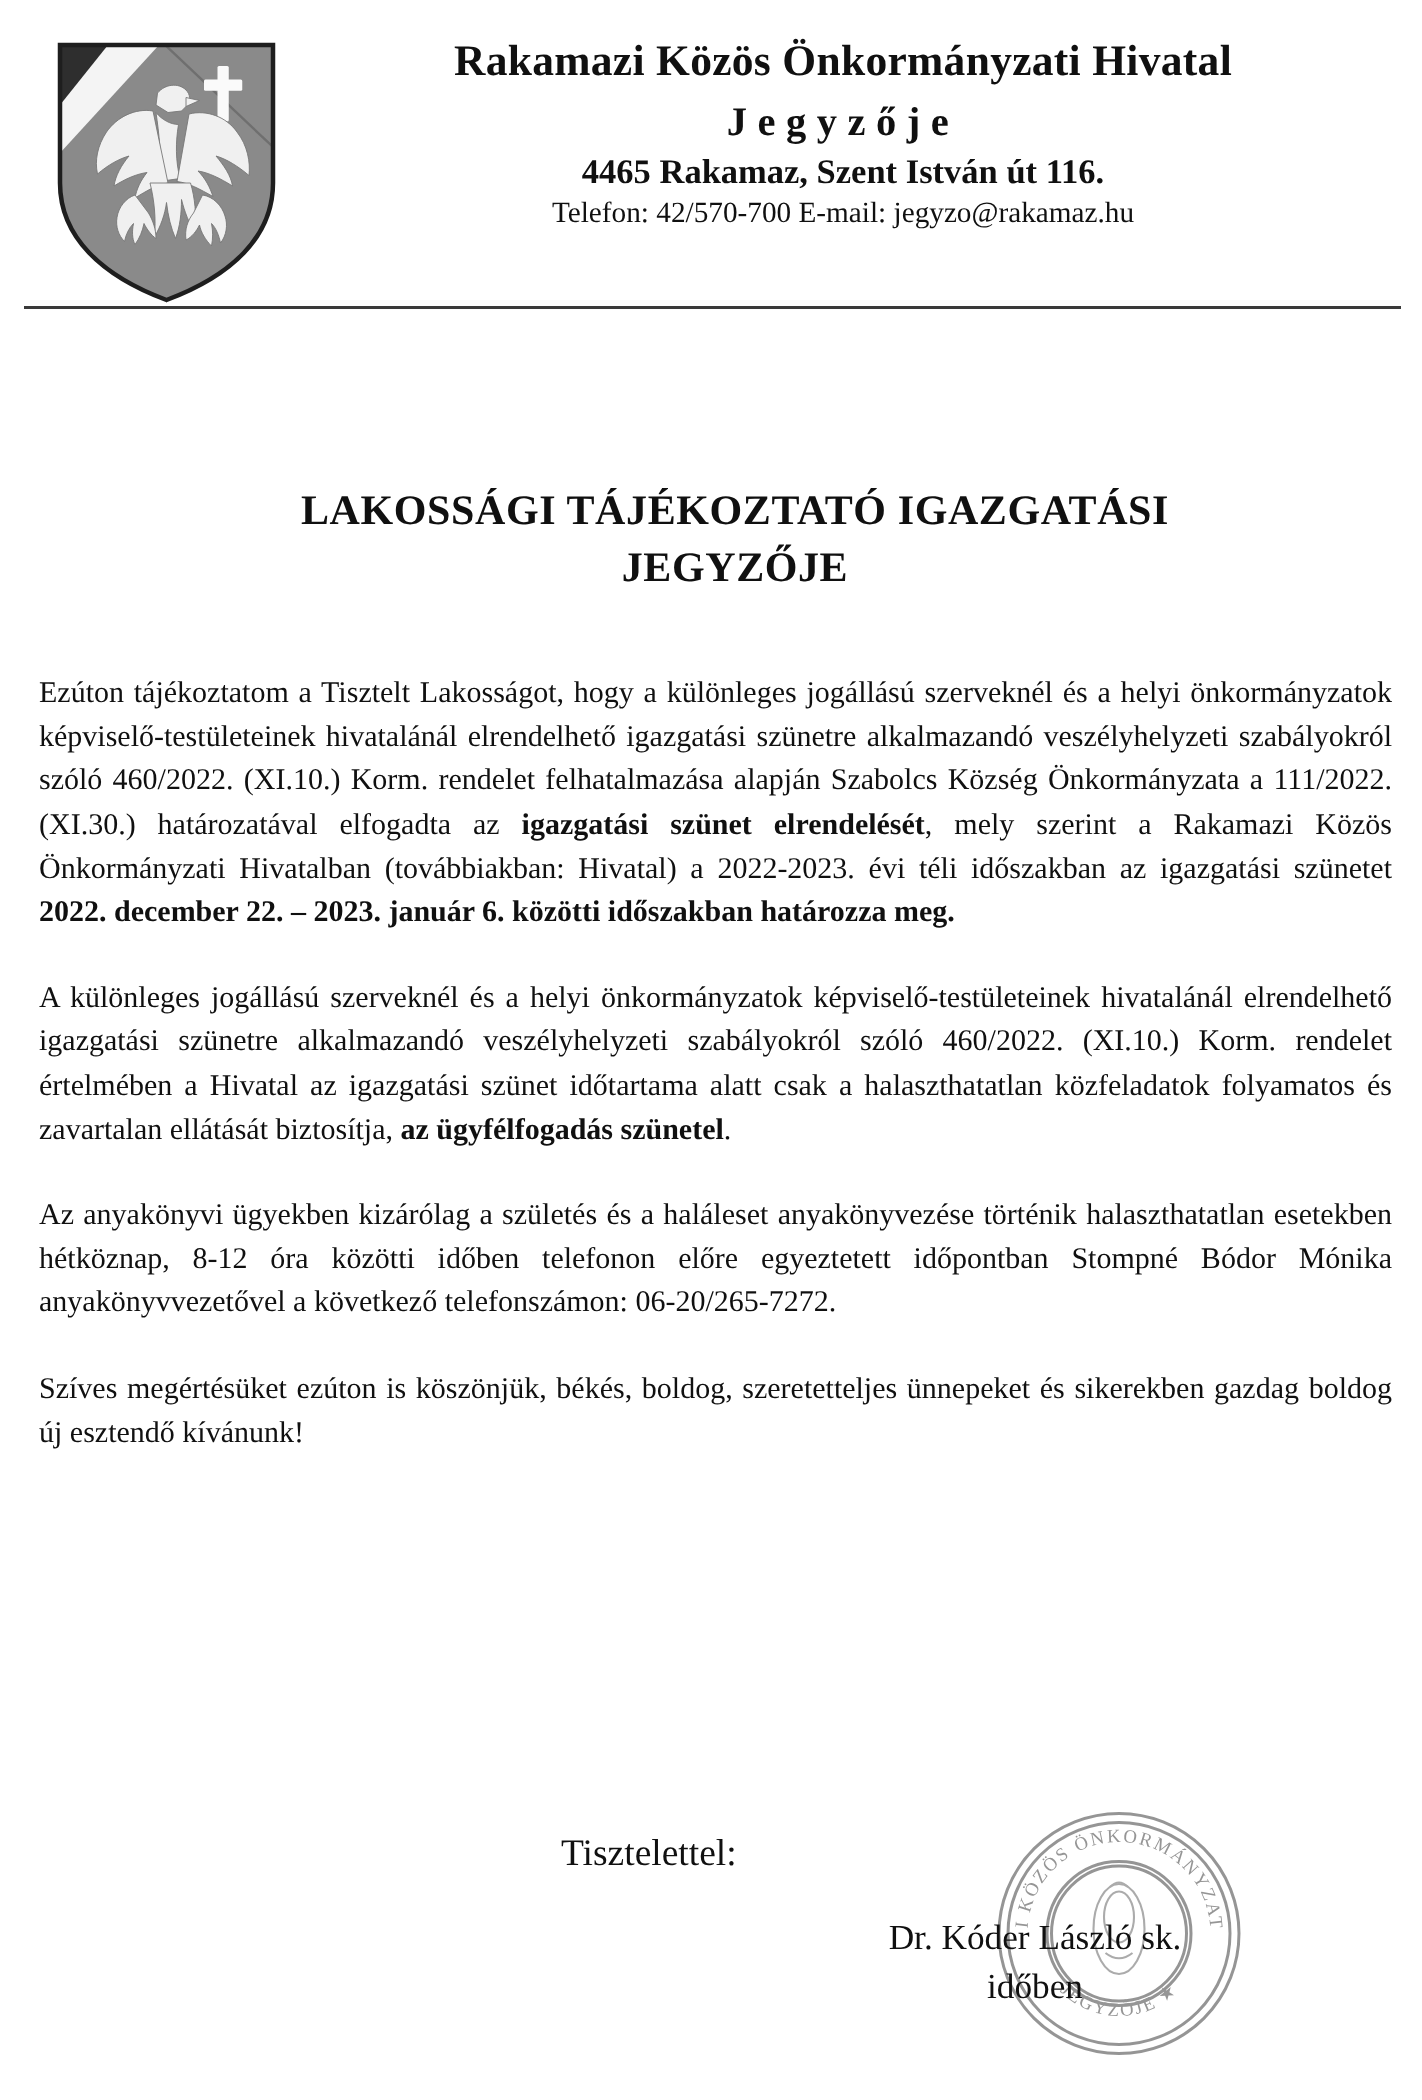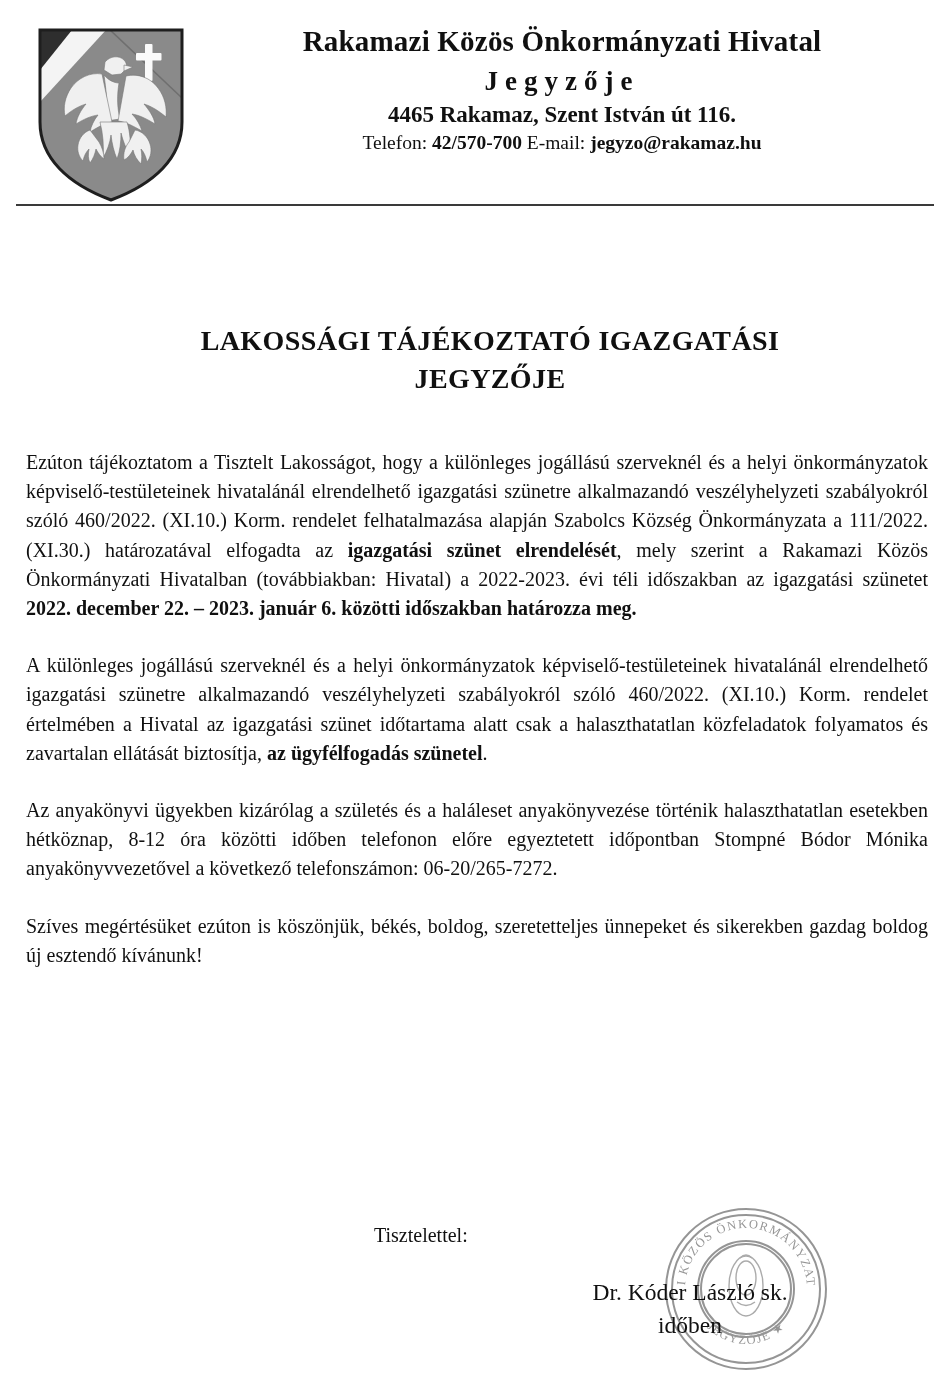--- a/index.html
+++ b/index.html
@@ -60,21 +60,21 @@
     font-size: 23px;
     font-weight: bold;
     line-height: 28px;
     margin-top: 1px;
   }
   .lh-contact {
     font-size: 19.5px;
     line-height: 27px;
     font-weight: normal;
   }
-  .lh-contact .b { font-weight: bold; }
+  .lh-contact .b { font-weight: normal; }
 
   .rule {
     position: absolute;
     left: 16px;
     top: 204px;
     width: 918px;
     height: 0;
     border-top: 2px solid #3a3a3a;
   }
 
@@ -115,21 +115,21 @@
     font-size: 23.5px;
     line-height: 29.2px;
     text-align: left;
   }
 
   
   .regards {
     position: absolute;
     left: 374px;
     top: 1221px;
-    font-size: 20px;
+    font-size: 25px;
     line-height: 29px;
   }
 
   .signature-block {
     position: absolute;
     left: 560px;
     top: 1276px;
     width: 260px;
     text-align: center;
     font-size: 23.5px;

